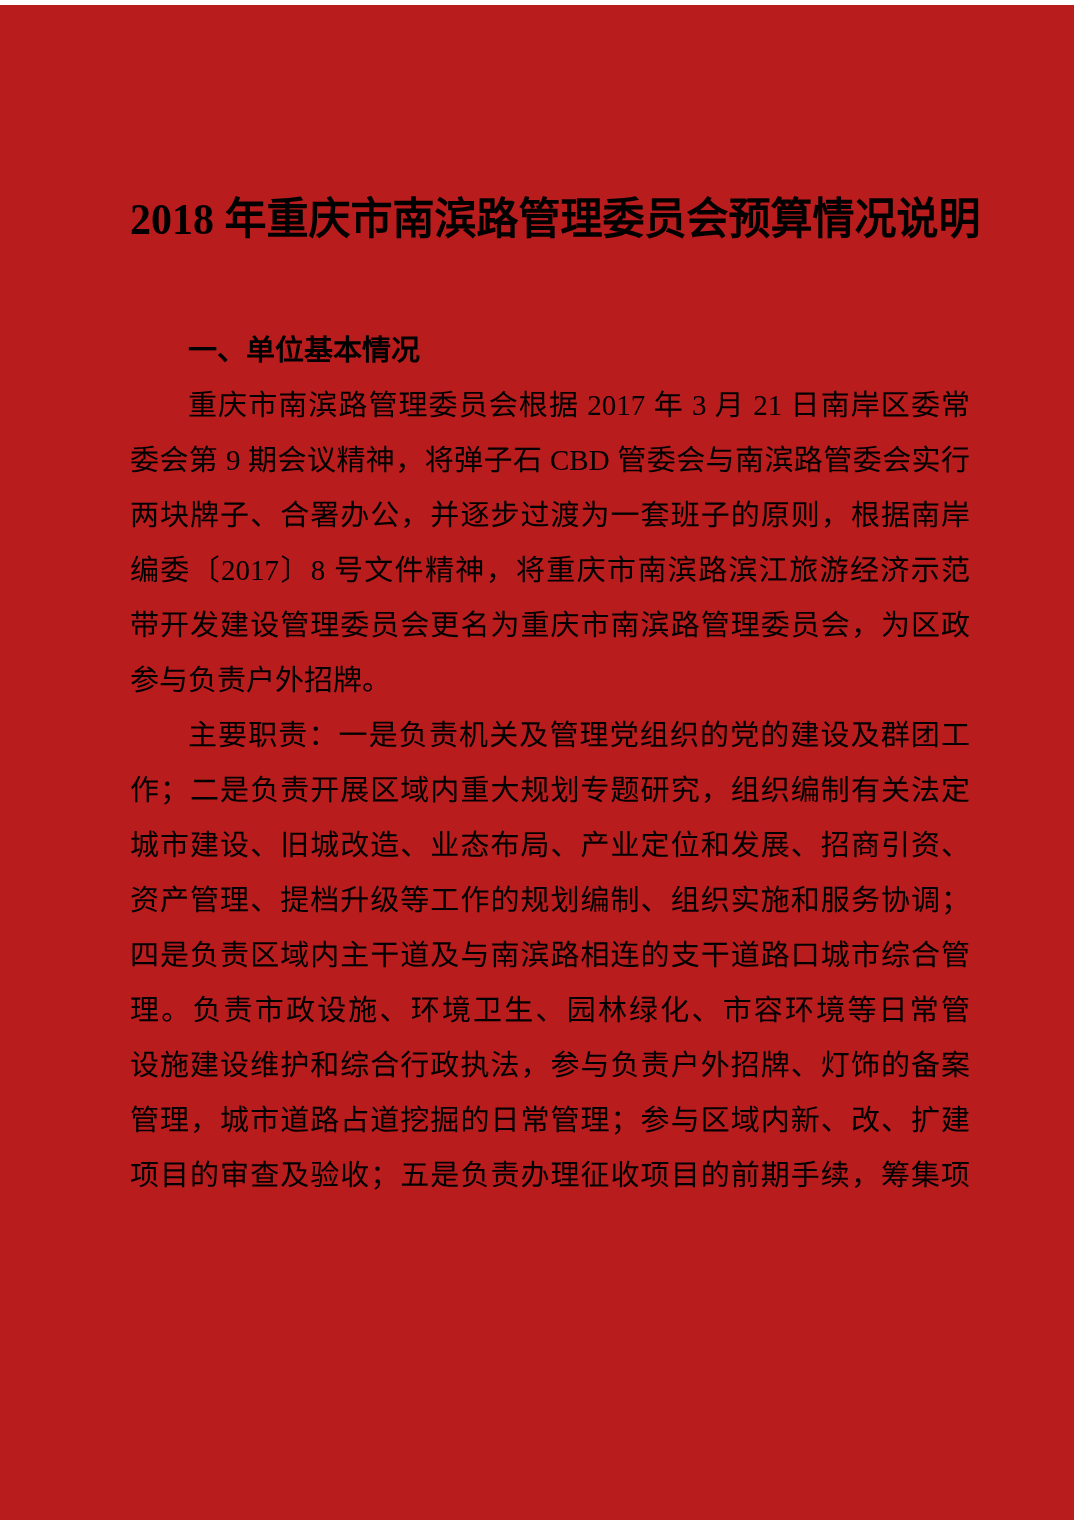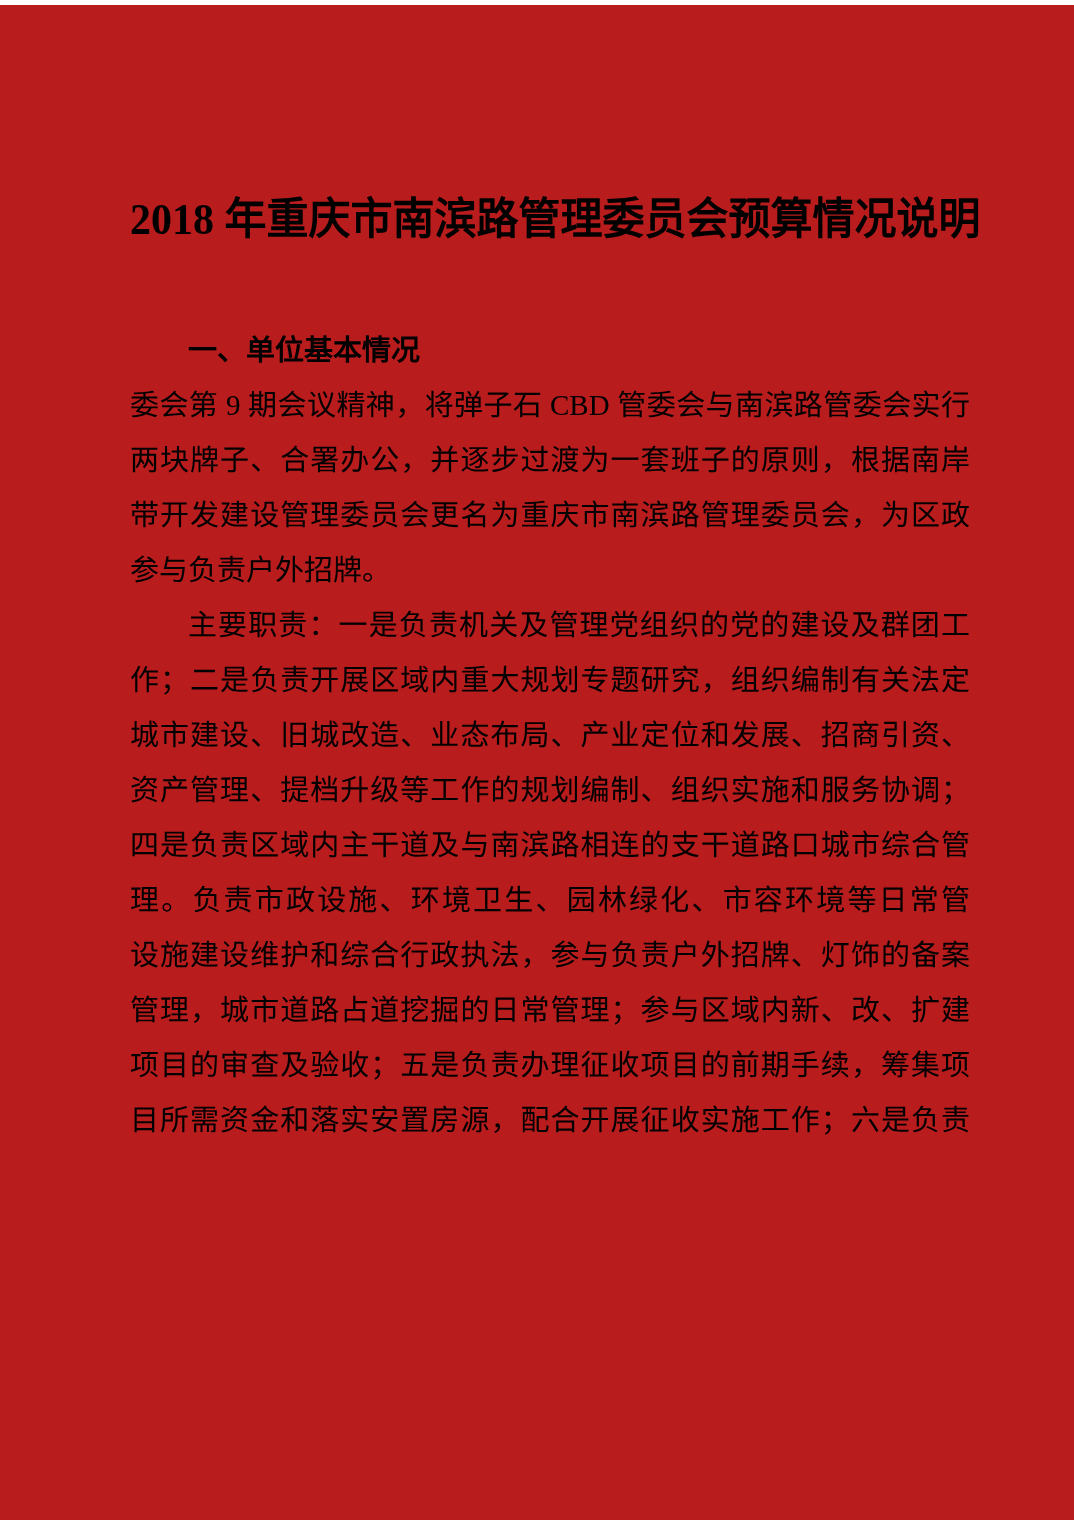--- a/index.html
+++ b/index.html
@@ -50,29 +50,30 @@
 </style>
 </head>
 <body>
 
 <div class="page">
 
   <h1 class="title">2018 年重庆市南滨路管理委员会预算情况说明</h1>
 
   <div class="line heading indent">一、单位基本情况</div>
 
+  <div class="line just indent">重庆市南滨路管理委员会根据 2017 年 3 月 21 日南岸区委常</div>
   <div class="line just">委会第 9 期会议精神，将弹子石 CBD 管委会与南滨路管委会实行</div>
   <div class="line just">两块牌子、合署办公，并逐步过渡为一套班子的原则，根据南岸</div>
+  <div class="line just">编委〔2017〕8 号文件精神，将重庆市南滨路滨江旅游经济示范</div>
   <div class="line just">带开发建设管理委员会更名为重庆市南滨路管理委员会，为区政</div>
   <div class="line">参与负责户外招牌。</div>
 
   <div class="line just indent">主要职责：一是负责机关及管理党组织的党的建设及群团工</div>
   <div class="line just">作；二是负责开展区域内重大规划专题研究，组织编制有关法定</div>
   <div class="line just">城市建设、旧城改造、业态布局、产业定位和发展、招商引资、</div>
   <div class="line just">资产管理、提档升级等工作的规划编制、组织实施和服务协调；</div>
   <div class="line just">四是负责区域内主干道及与南滨路相连的支干道路口城市综合管</div>
   <div class="line just">理。负责市政设施、环境卫生、园林绿化、市容环境等日常管理、</div>
   <div class="line just">设施建设维护和综合行政执法，参与负责户外招牌、灯饰的备案</div>
   <div class="line just">管理，城市道路占道挖掘的日常管理；参与区域内新、改、扩建</div>
   <div class="line just">项目的审查及验收；五是负责办理征收项目的前期手续，筹集项</div>
-  <div class="line just">目所需资金和落实安置房源，配合开展征收实施工作；六是负责</div>
 
 </div>
 
 </body></html>

